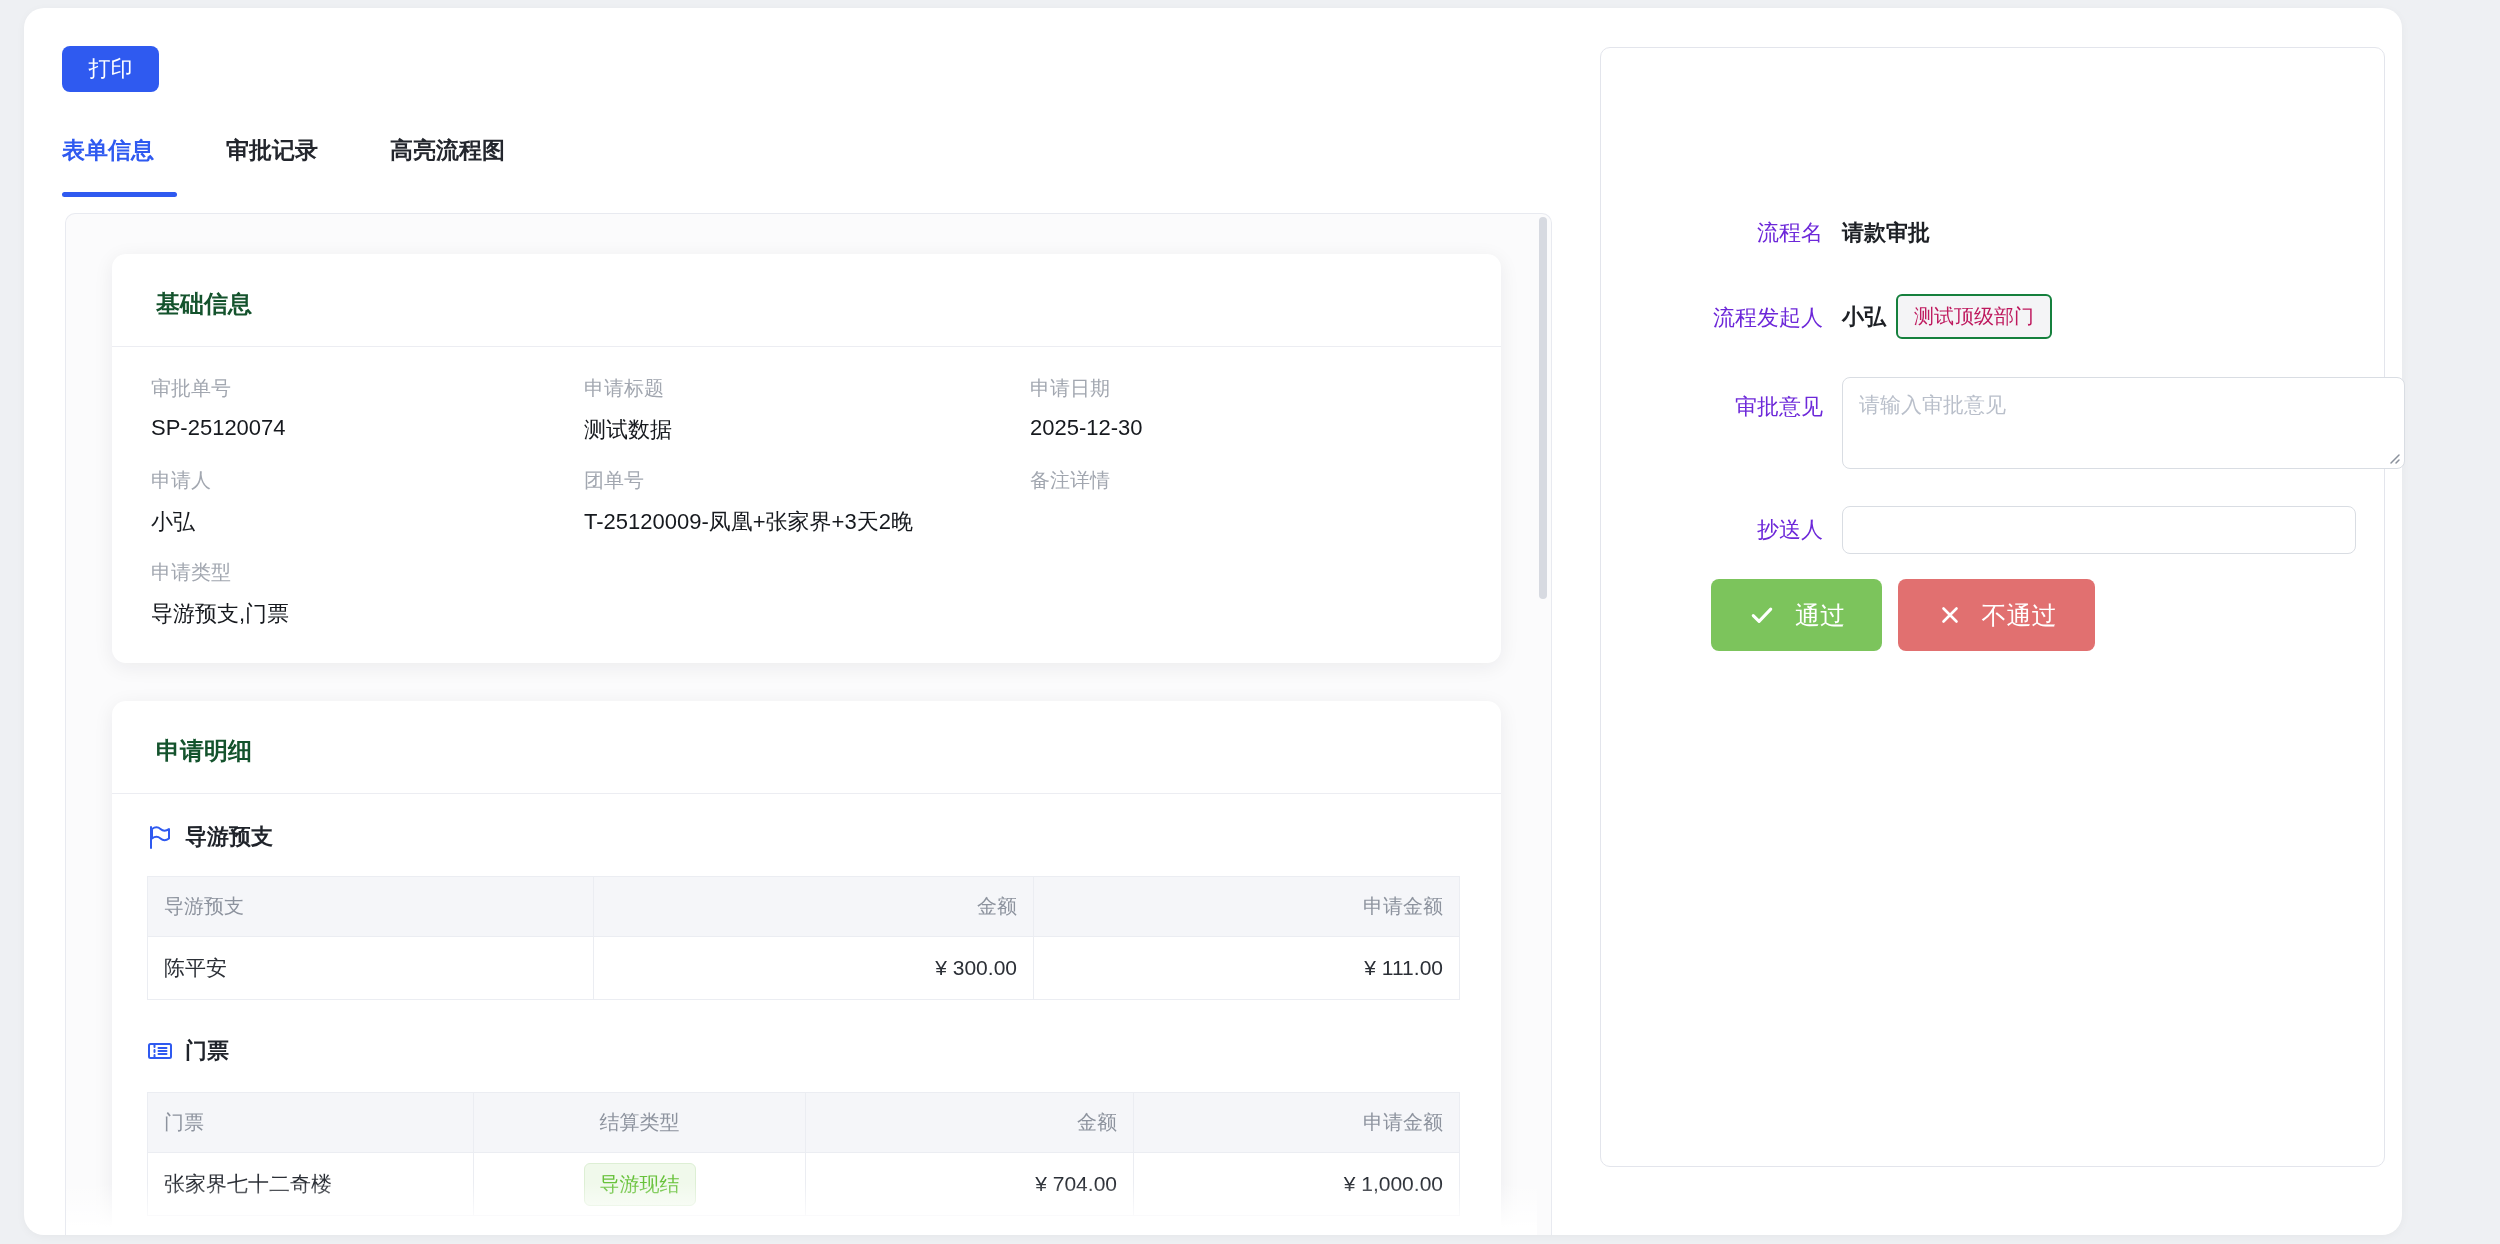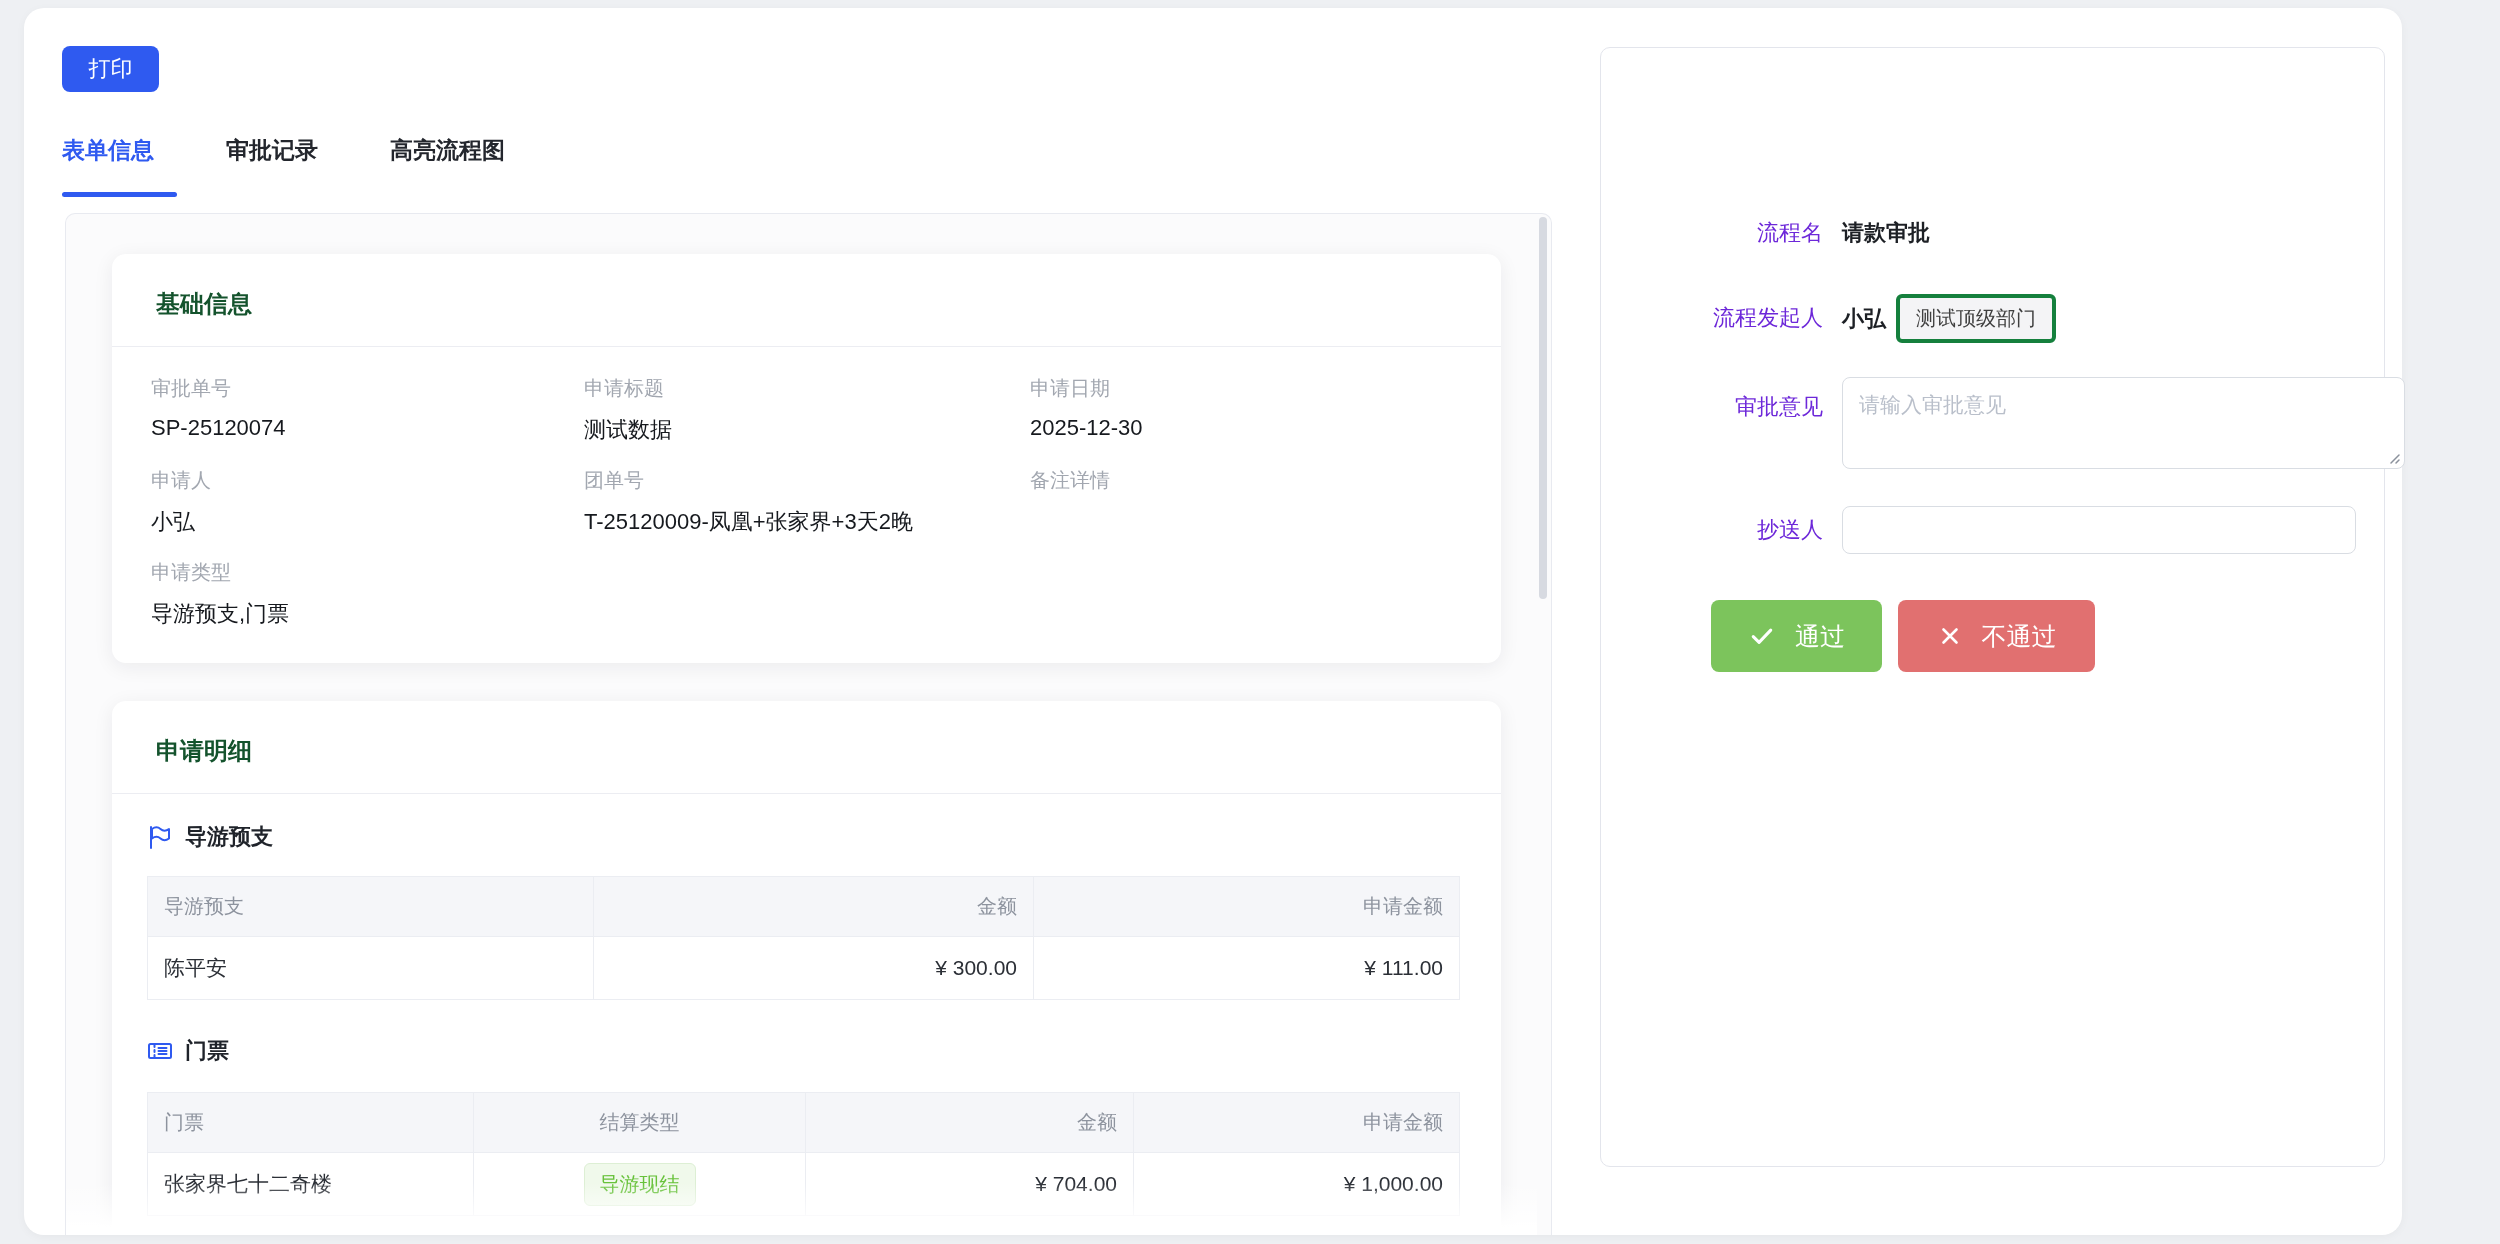--- a/index.html
+++ b/index.html
@@ -88,38 +88,38 @@
     padding-left:38px; font-size:27px; font-weight:500; color:#1c1f24;
   }
   .fr-label {
     position:absolute; left:0; width:222px; text-align:right;
     font-size:22px; color:#6d28d9;
   }
   .fr-value { position:absolute; left:241px; font-size:22px; color:#1d2025; font-weight:600; }
   .initiator-row { position:absolute; left:241px; display:flex; align-items:center; gap:10px; }
   .initiator-name { font-size:22px; color:#1d2025; font-weight:600; }
   .dept-tag {
-    background:#f4f4f6; color:#404040; border:4px solid #15803d; border-radius:6px;
+    background:#f4f4f6; color:#be185d; border:2px solid #15803d; border-radius:6px;
     font-size:20px; padding:7px 16px; white-space:nowrap;
   }
   .opinion-wrap { position:absolute; left:241px; top:329px; width:563px; height:92px; }
   .opinion-wrap textarea {
     width:100%; height:100%; border:1px solid #d9dde3; border-radius:8px;
     padding:13px 16px; font-size:21px; font-family:inherit; color:#1d2025;
     resize:none; outline:none; background:#fff;
   }
   .opinion-wrap textarea::placeholder { color:#b9bfca; }
   .resize-handle { position:absolute; right:4px; bottom:4px; }
   .cc-input {
     position:absolute; left:241px; top:458px; width:514px; height:48px;
     border:1px solid #d9dde3; border-radius:8px; padding:0 16px;
     font-size:21px; font-family:inherit; color:#1d2025; outline:none; background:#fff;
   }
   .btn {
-    position:absolute; top:552px; height:72px; border:none; border-radius:8px;
+    position:absolute; top:531px; height:72px; border:none; border-radius:8px;
     color:#fff; font-size:25px; font-weight:500; font-family:inherit; cursor:pointer;
     display:flex; align-items:center; justify-content:center; gap:19px;
   }
   .btn-approve { left:110px; width:171px; background:#7cc45c; }
   .btn-reject  { left:297px; width:197px; background:#e17070; }
   .icon-svg { display:block; }
 </style>
 </head>
 <body>
 

